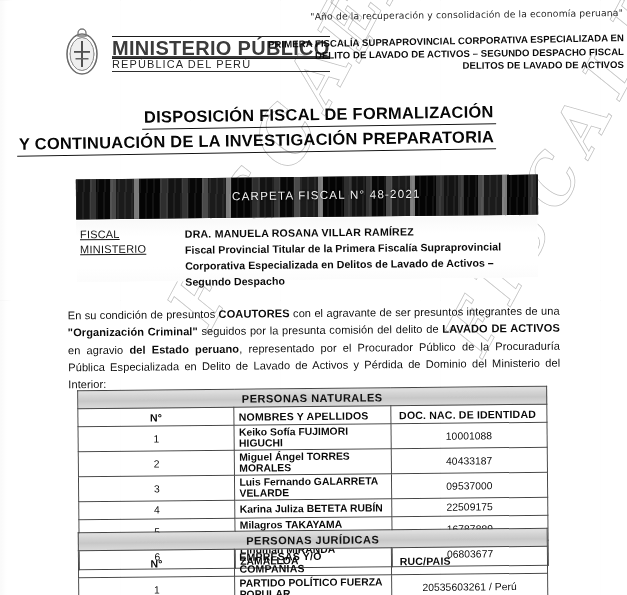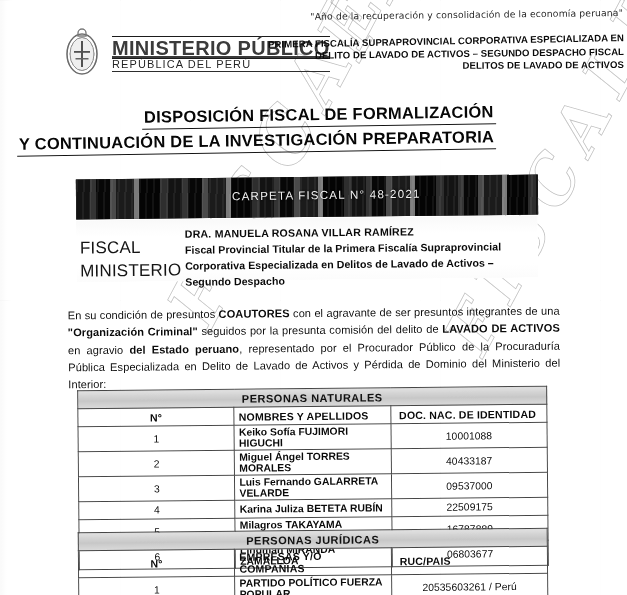--- a/index.html
+++ b/index.html
@@ -182,27 +182,28 @@
     position:absolute;
     z-index:3;
     left:76px; top:218px;
     width:462px; height:62px;
     background: linear-gradient(180deg, #f0f0f0 0%, #fafafa 45%, #f3f3f3 100%);
     transform: rotate(-0.6deg);
   }
   .fr-label {
     position: absolute;
     z-index: 4;
-    left: 80px; top: 237px;
-    font-size: 17px;
+    left: 80px; top: 227px;
+    font-size: 11px;
     font-weight: 400;
     color: #1c1c1c;
     line-height: 1.35;
     letter-spacing: .2px;
     transform: rotate(-0.6deg);
+    text-decoration: underline;
   }
   .fr-body {
     position: absolute;
     z-index: 4;
     left: 185px; top: 224px;
     width: 330px;
     font-size: 10.6px;
     font-weight: 700;
     color: #121212;
     line-height: 1.52;

